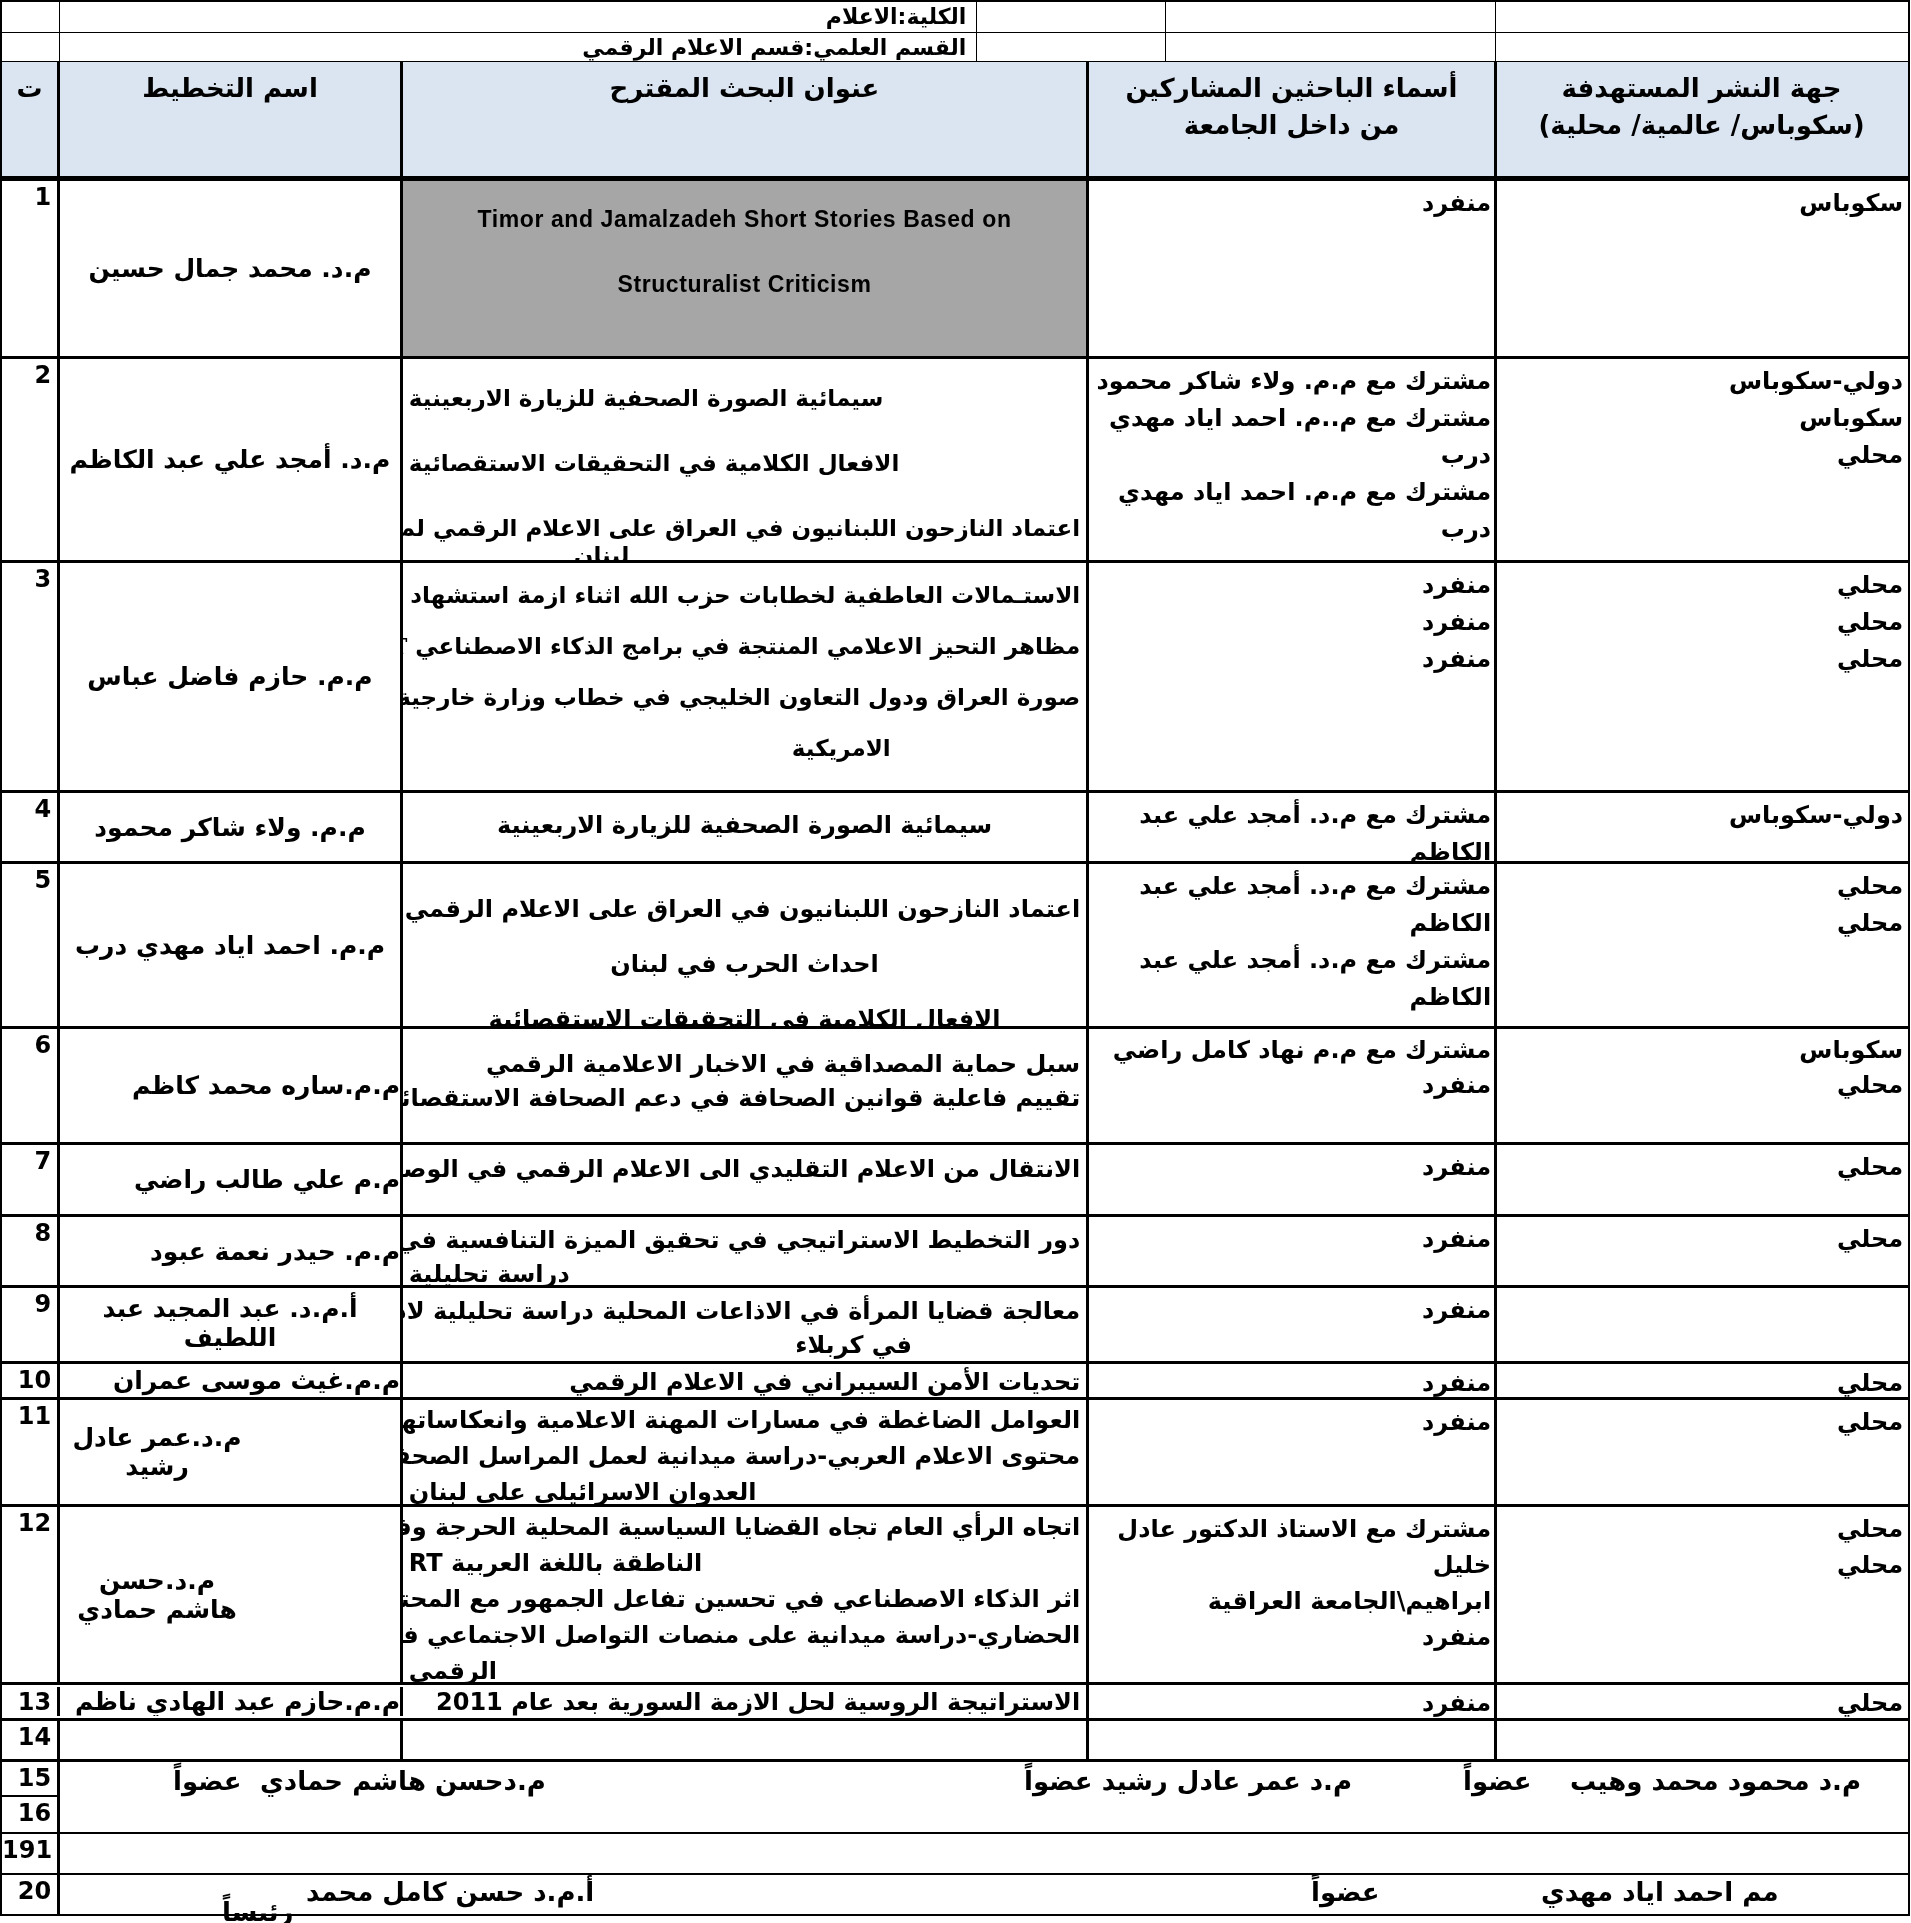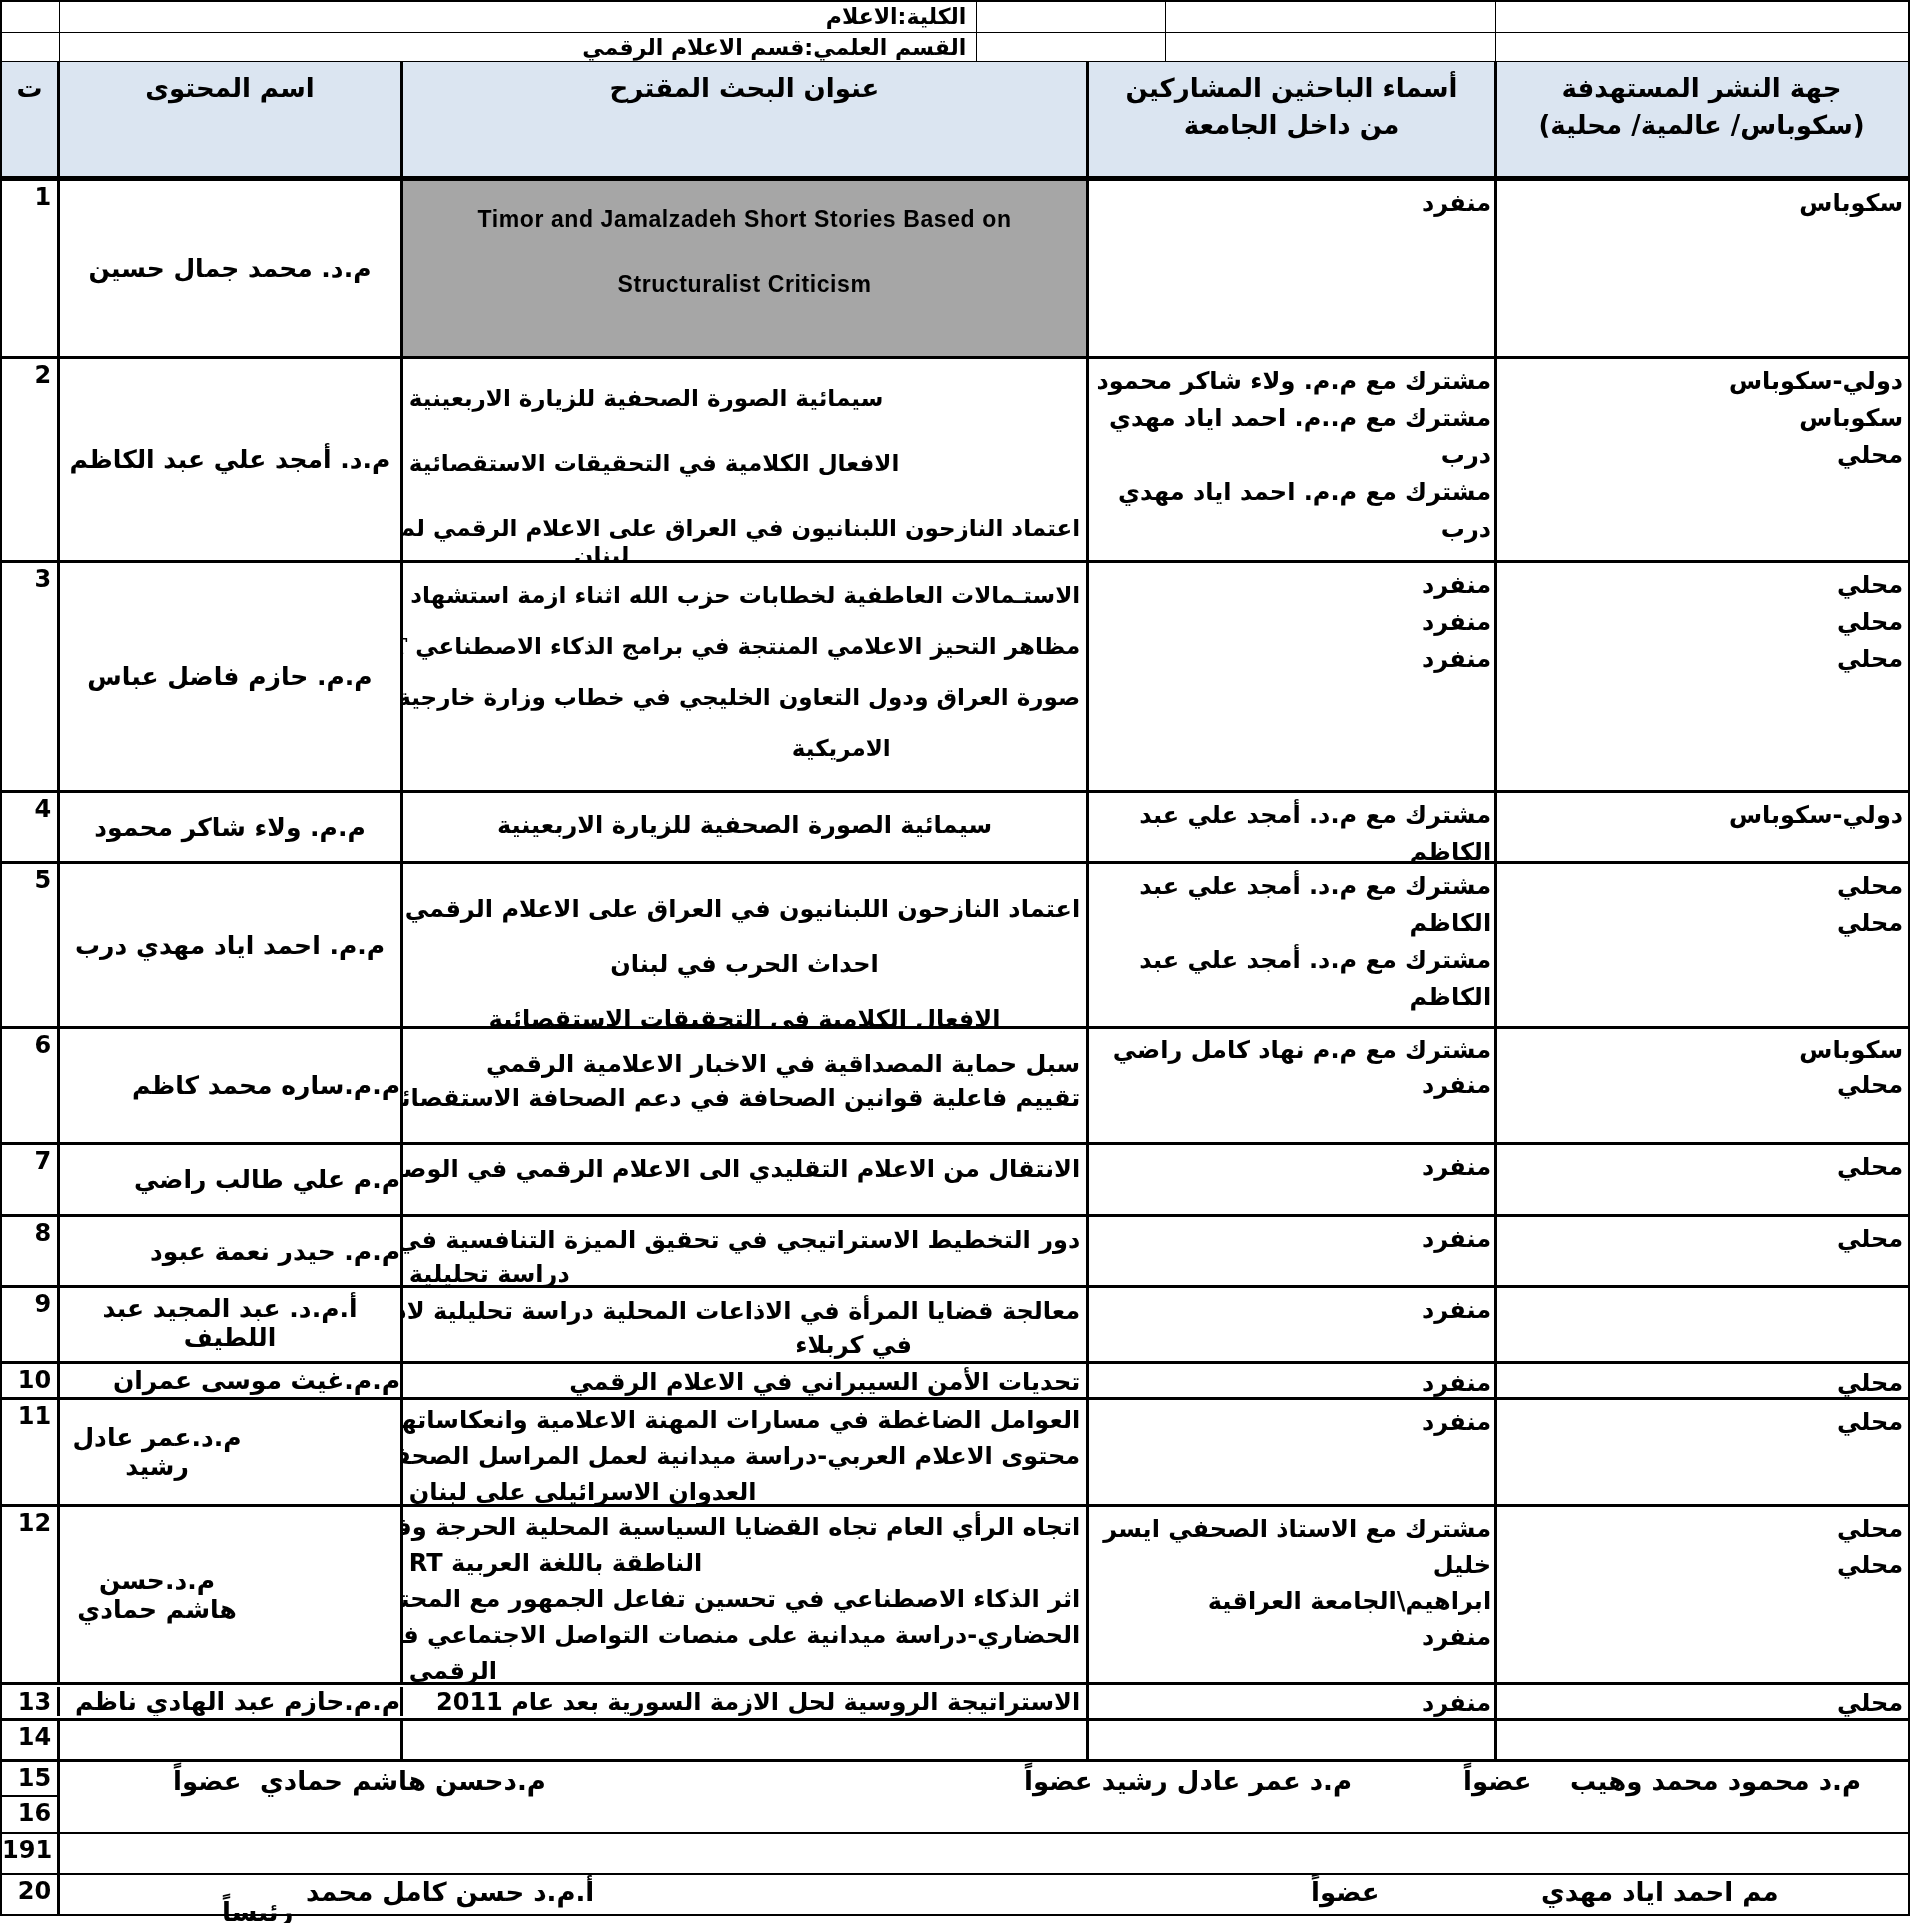--- a/index.html
+++ b/index.html
@@ -77,21 +77,21 @@
     <div class="r thin tr2">
       <div class="c thinb w-idx"></div>
       <div class="c thinb w-t1 topcell">القسم العلمي:قسم الاعلام الرقمي</div>
       <div class="c thinb w-t2"></div>
       <div class="c thinb w-t3"></div>
       <div class="c cl w-venue"></div>
     </div>
 
     <div class="r thead" style="border-bottom-width:5.8px;">
       <div class="c w-idx hc">ت</div>
-      <div class="c w-teacher hc">اسم المحتوى</div>
+      <div class="c w-teacher hc">اسم التخطيط</div>
       <div class="c w-title hc">عنوان البحث المقترح</div>
       <div class="c w-res hc" style="padding-left:29px;padding-right:29px;">أسماء الباحثين المشاركين من داخل الجامعة</div>
       <div class="c cl w-venue hc" style="padding-left:39px;padding-right:39px;">جهة النشر المستهدفة (سكوباس/ عالمية/ محلية)</div>
     </div>
 
     <div class="r rr1">
       <div class="c w-idx idx">1</div>
       <div class="c w-teacher teacher">
           <span>م.د. محمد جمال حسين</span>
         </div>
@@ -296,21 +296,21 @@
           <span>م.د.حسن هاشم حمادي</span>
         </div>
       <div class="c w-title title lh37 pt2">
         <div class="ln st">اتجاه الرأي العام تجاه القضايا السياسية المحلية الحرجة وفقا لقناتي ‎BBC-‎</div>
         <div class="ln ltrline">RT الناطقة باللغة العربية</div>
         <div class="ln st">اثر الذكاء الاصطناعي في تحسين تفاعل الجمهور مع المحتوى الاخلاقي</div>
         <div class="ln st">الحضاري-دراسة ميدانية على منصات التواصل الاجتماعي في  الاعلام</div>
         <div class="ln al-l">الرقمي</div>
       </div>
       <div class="c w-res vcell pt2" style="line-height:36px;">
-        <div>مشترك مع الاستاذ الصحفي ايسر خليل</div>
+        <div>مشترك مع الاستاذ الدكتور عادل خليل</div>
         <div>ابراهيم\الجامعة العراقية</div>
         <div>منفرد</div>
       </div>
       <div class="c cl w-venue vcell pt2" style="line-height:36px;">
         <div>محلي</div>
         <div>محلي</div>
       </div>
     </div>
 
     <div class="r rr13">

